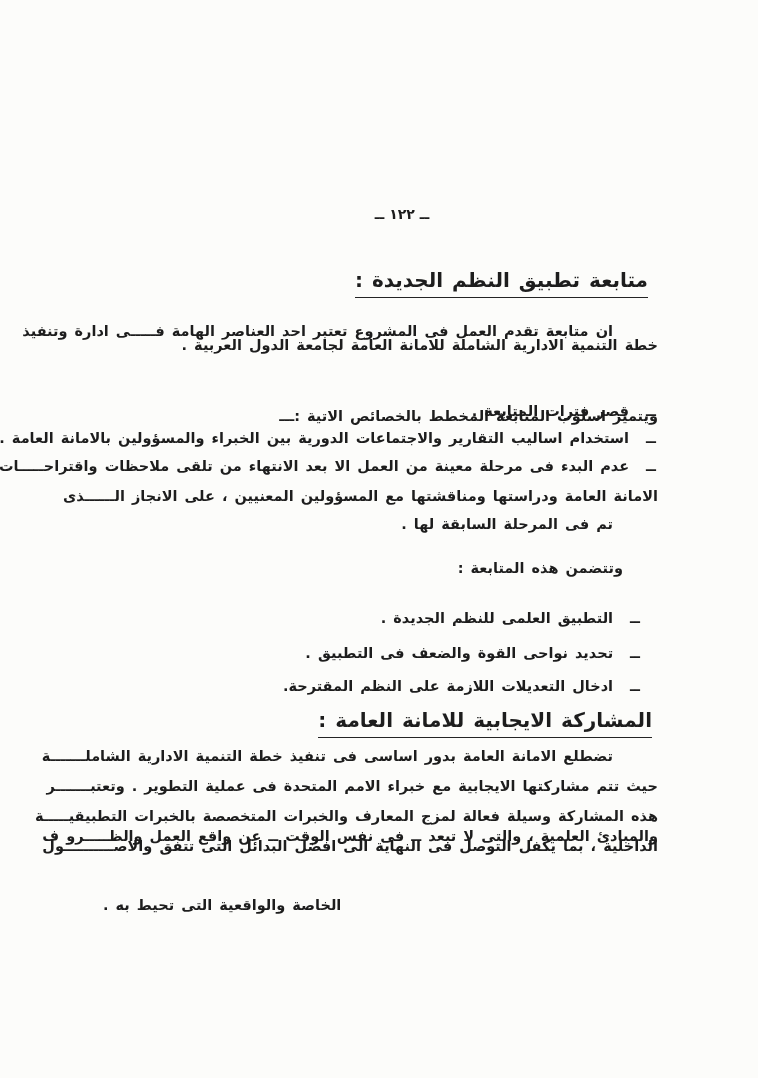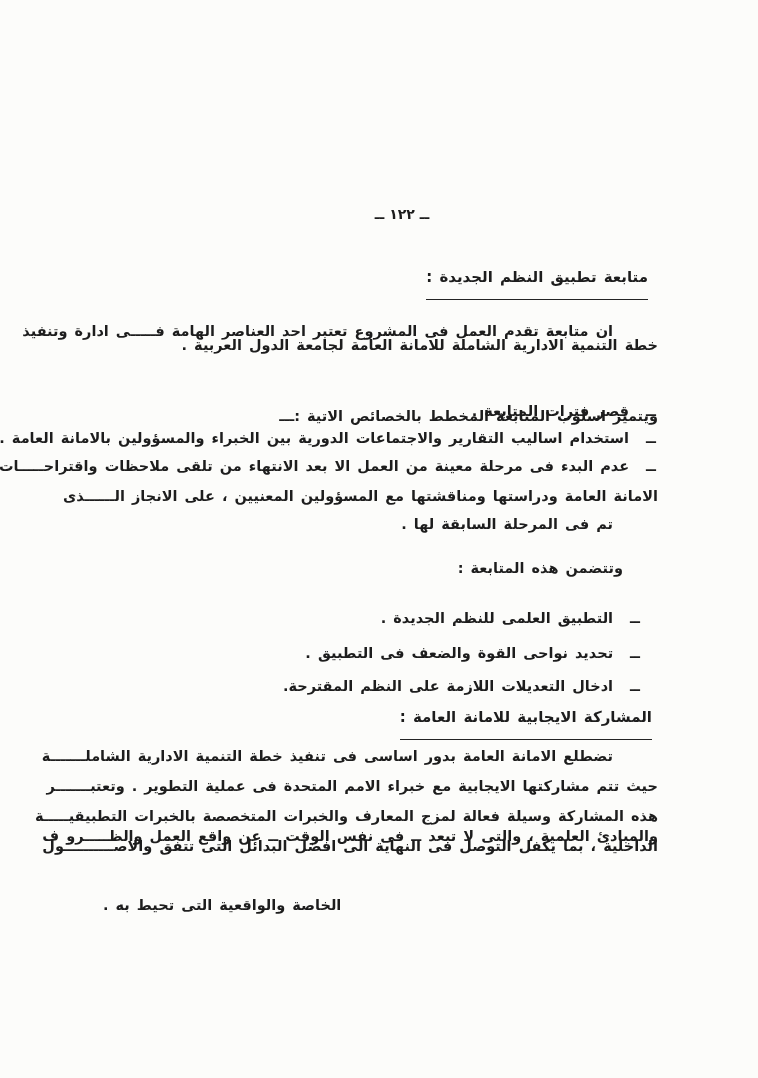--- a/index.html
+++ b/index.html
@@ -28,22 +28,22 @@
   .pagenum{
     position:absolute;
     top:186px;left:352px;width:100px;
     text-align:center;
     font-size:14px;font-weight:700;
     letter-spacing:1px;
     margin-top:20px;
   }
   .heading{
     border-bottom:1.6px solid #242424;
-    padding-bottom:13px;
-    font-size:15px;
+    padding-bottom:5px;
+    font-size:20px;
   }
   .bullet{display:flex;flex-direction:row;}
   .dash{
     display:inline-block;
     margin-left:17px;      
     font-weight:700;
   }
 </style>
 </head>
 <body>

